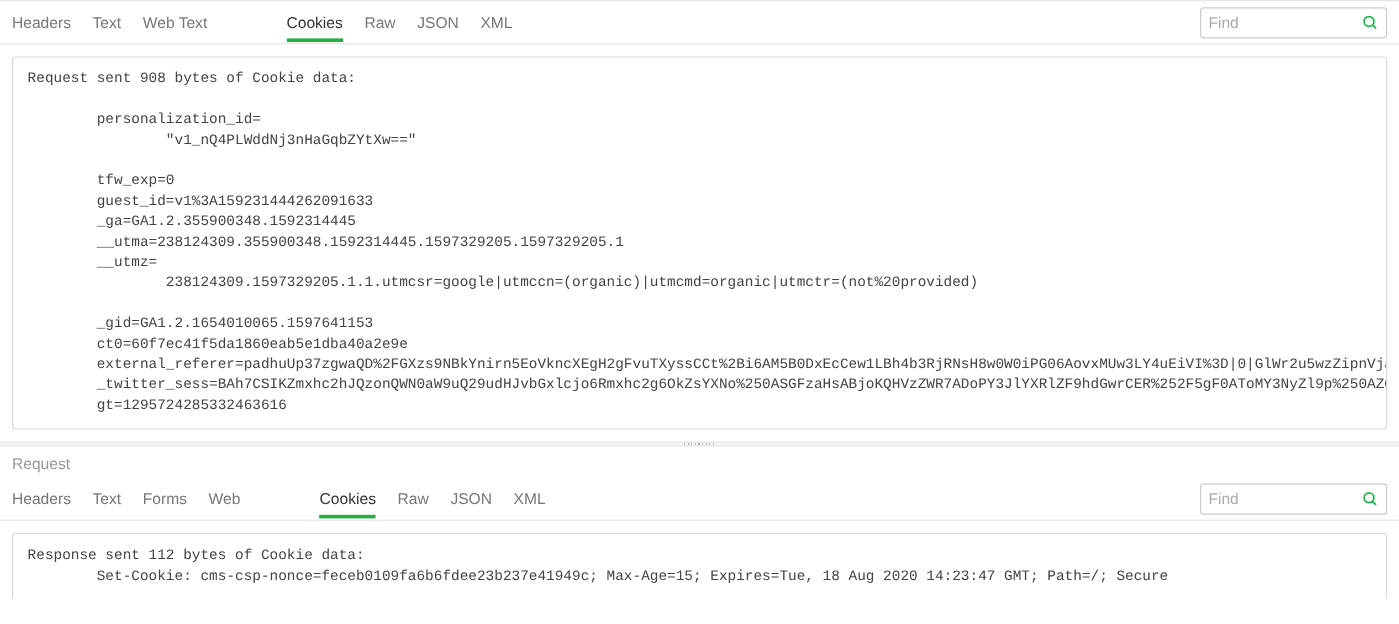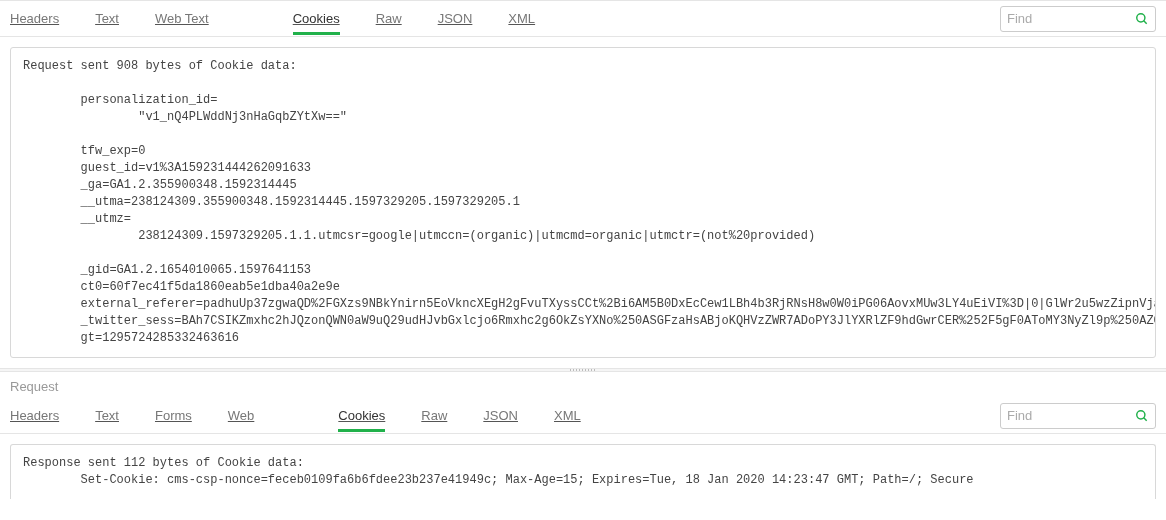--- a/index.html
+++ b/index.html
@@ -20,23 +20,22 @@
     }
     .tab-bar {
       display: flex;
       align-items: center;
       padding: 0 10px;
       border-bottom: 1px solid #e5e5e5;
       height: 36px;
     }
     .tabs {
       display: flex;
-      gap: 36px;
+      gap: 18px;
       flex: 1;
-      text-decoration: underline;
     }
     .tab {
       color: #777;
       font-size: 13px;
       padding: 8px 0;
       cursor: default;
       position: relative;
     }
     .tab.active {
       color: #333;
@@ -171,15 +170,15 @@
       <span class="search-icon">
         <svg width="14" height="14" viewBox="0 0 24 24" fill="none" stroke="currentColor" stroke-width="2.5">
             <circle cx="10" cy="10" r="7"></circle>
             <line x1="20" y1="20" x2="15" y2="15"></line>
           </svg>
       </span>
     </div>
   </div>
   <div class="content-box" style="margin-bottom:0;border-bottom:none;border-radius:3px 3px 0 0">
     <div class="cookie-content">Response sent 112 bytes of Cookie data:
-        Set-Cookie: cms-csp-nonce=feceb0109fa6b6fdee23b237e41949c; Max-Age=15; Expires=Tue, 18 Jan 2020 14:23:47 GMT; Path=/; Secure</div>
+        Set-Cookie: cms-csp-nonce=feceb0109fa6b6fdee23b237e41949c; Max-Age=15; Expires=Tue, 18 Aug 2020 14:23:47 GMT; Path=/; Secure</div>
   </div>
 </div>
 
 </body></html>

